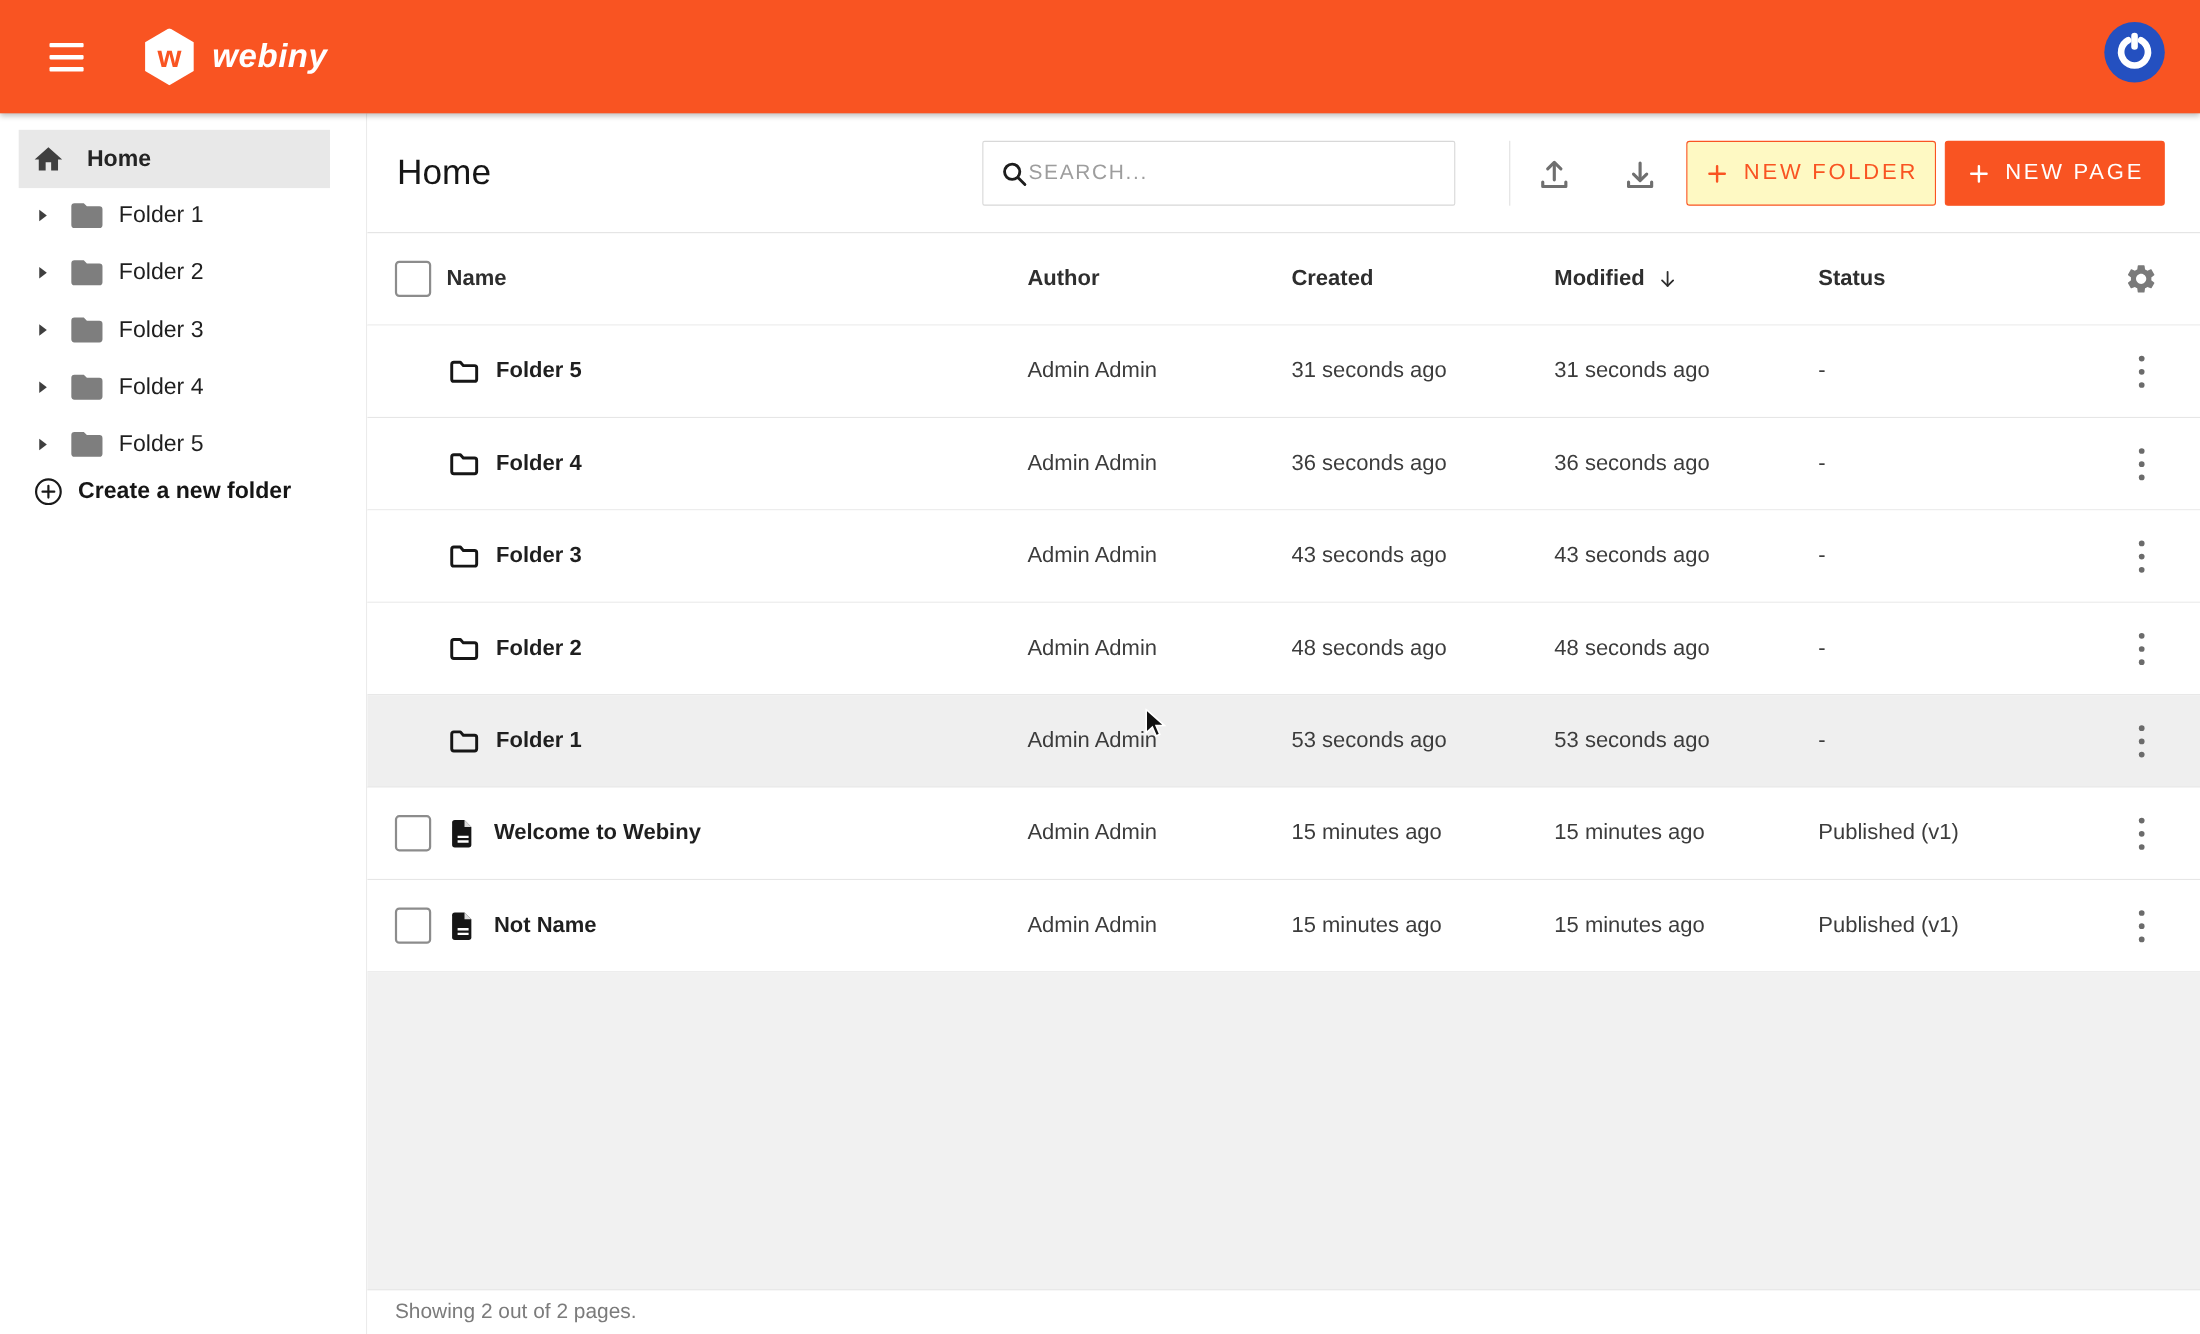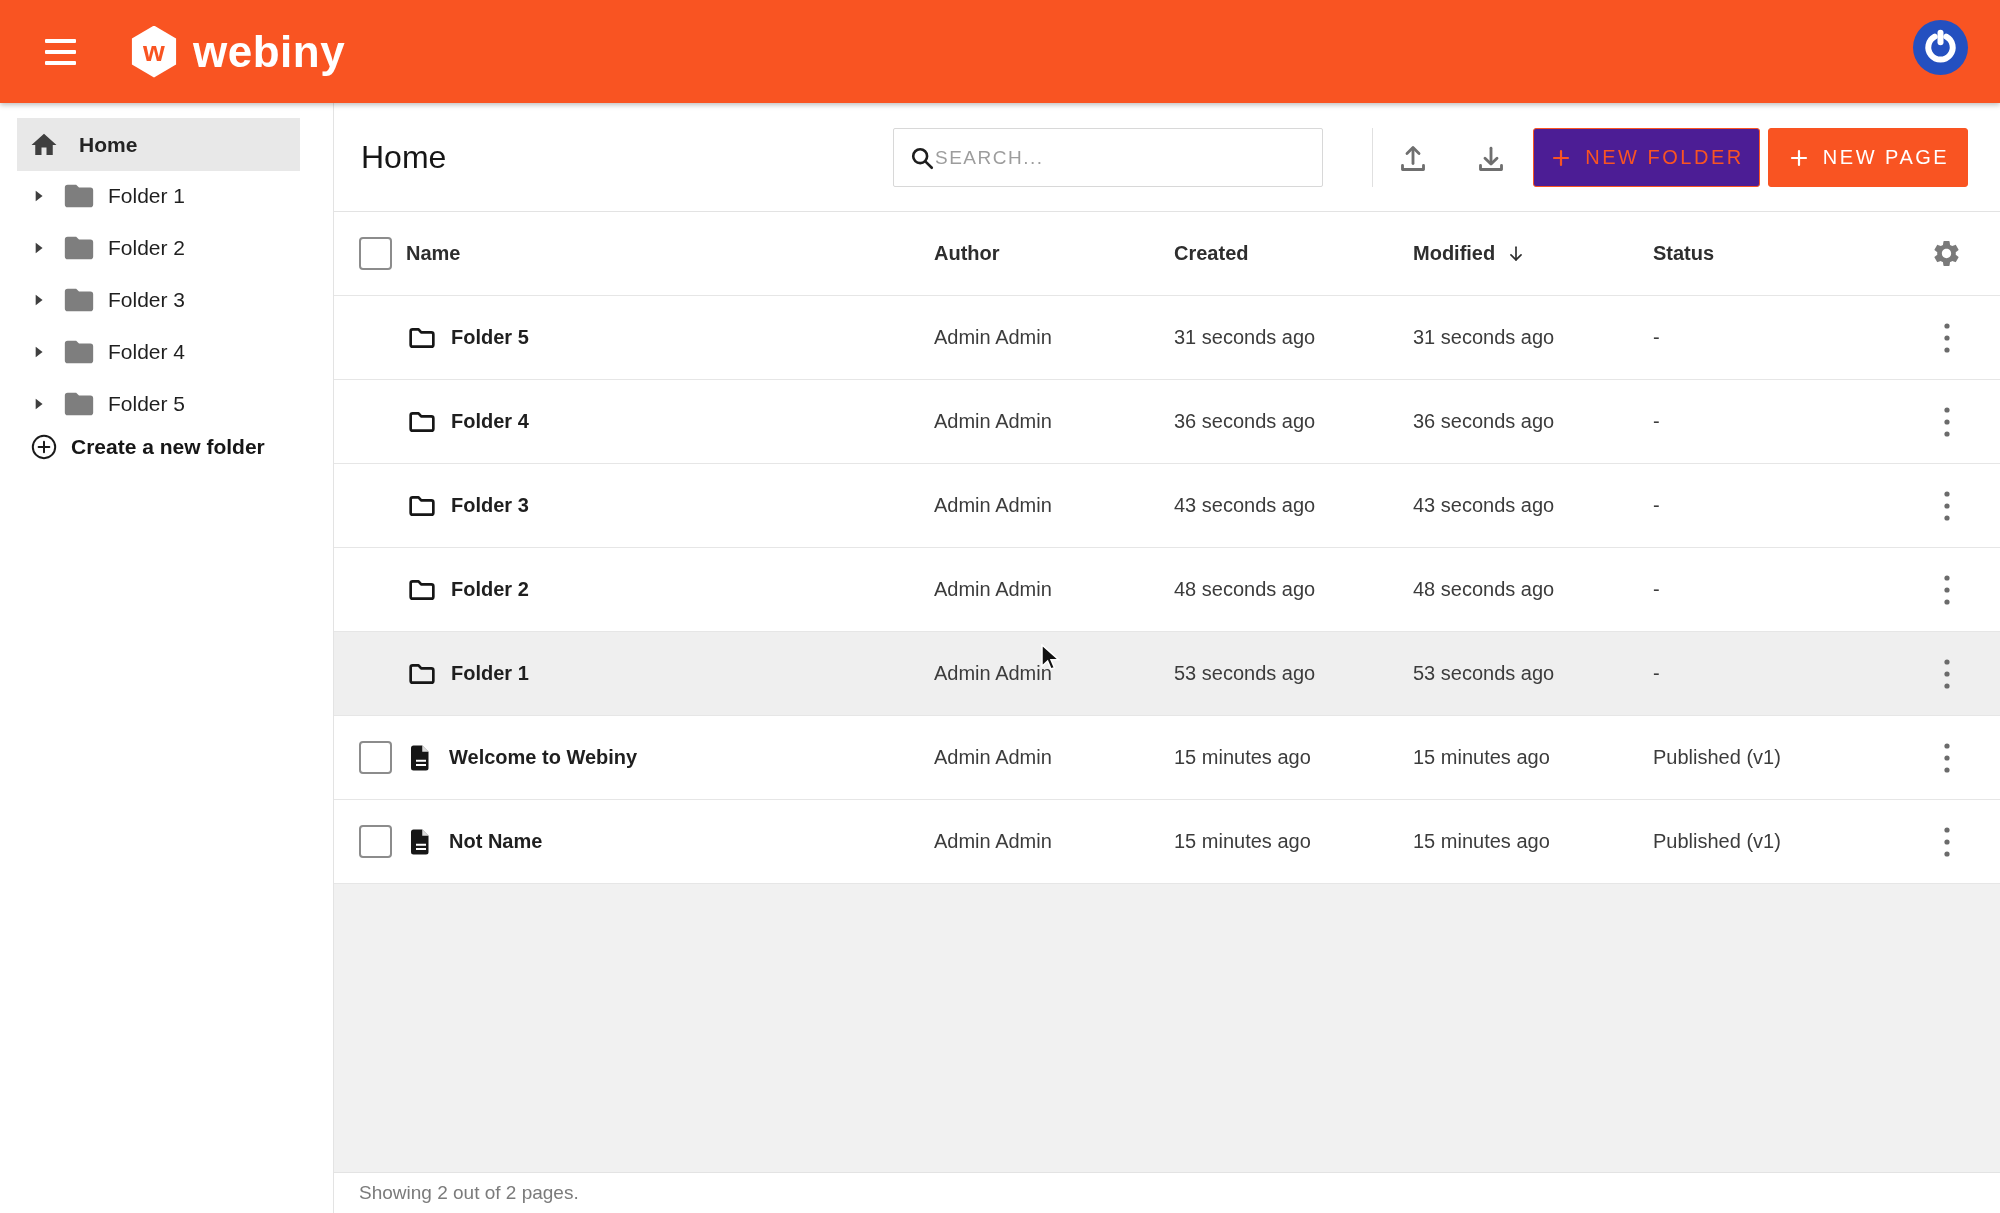--- a/index.html
+++ b/index.html
@@ -22,21 +22,21 @@
     display:flex; flex-direction:column; justify-content:center; gap:7px;
   }
   .hamburger i { display:block; width:31px; height:4px; background:#fff; border-radius:1px; }
   .brand { position:absolute; left:130px; top:0; height:103px; display:flex; align-items:center; gap:15px; cursor:pointer; }
   .hex {
     width:48px; height:52px; background:#fff;
     clip-path: polygon(50% 0, 96% 25%, 96% 75%, 50% 100%, 4% 75%, 4% 25%);
     display:flex; align-items:center; justify-content:center;
   }
   .hex span { color: var(--accent, #f95422); font-weight:bold; font-size:28px; line-height:1; }
-  .wordmark { color:#fff; font-size:44px; font-weight:bold; letter-spacing:.5px; }
+  .wordmark { color:#fff; font-size:30px; font-weight:bold; letter-spacing:.5px;font-style:italic; }
   .avatar { position:absolute; right:31px; top:19px; width:57px; height:57px; border-radius:50%; cursor:pointer; }
   
   .sidebar {
     position:absolute; top:103px; left:0; width:334px; bottom:0;
     background:#fff; border-right:1px solid #e3e3e3;
   }
   .side-home {
     position:absolute; top:15px; left:17px; width:283px; height:53px;
     background:#e8e8e8; display:flex; align-items:center; padding-left:12px; gap:20px; cursor:pointer;
   }
@@ -70,21 +70,21 @@
   .search input::placeholder { color:#9d9d9d; }
   .tool-divider { position:absolute; left:1038px; top:25px; width:1px; height:59px; background:#e0e0e0; }
   .icon-btn { position:absolute; top:36px; width:44px; height:40px; background:none; border:0; cursor:pointer; display:flex; align-items:center; justify-content:center; }
   .icon-btn.upload { left:1057px; }
   .icon-btn.download { left:1135px; }
   .btn {
     position:absolute; top:25px; height:59px; border-radius:3px;
     display:flex; align-items:center; justify-content:center; gap:12px;
     font-family:inherit; font-size:20px; letter-spacing:2.5px; cursor:pointer;
   }
-  .btn-outline { left:1199px; width:227px; background:#4c1d95; border:1px solid var(--accent,#f95422); color:var(--accent,#f95422); }
+  .btn-outline { left:1199px; width:227px; background:#fef9c3; border:1px solid var(--accent,#f95422); color:var(--accent,#f95422); }
   .btn-filled  { left:1434px; width:200px; background:var(--accent,#f95422); border:1px solid var(--accent,#f95422); color:#fff; }
   
   .thead, .row {
     display:grid;
     grid-template-columns: 72px 528px 240px 239px 240px 240px 1fr;
     align-items:center; height:84px; border-bottom:1px solid #e6e6e6; background:#fff;
   }
   .thead .cell { font-weight:bold; color:#2e2e2e; font-size:20px; }
   .cell { font-size:20px; color:#3c3c3c; }
   .cell.select { padding-left:25px; display:flex; }

